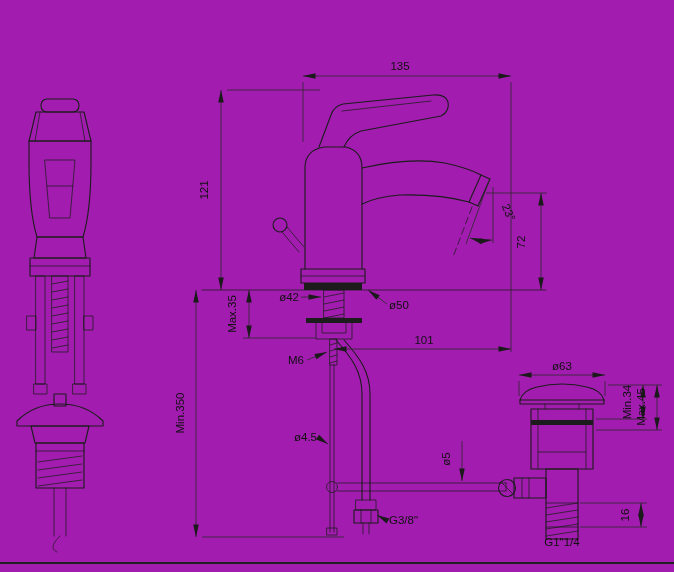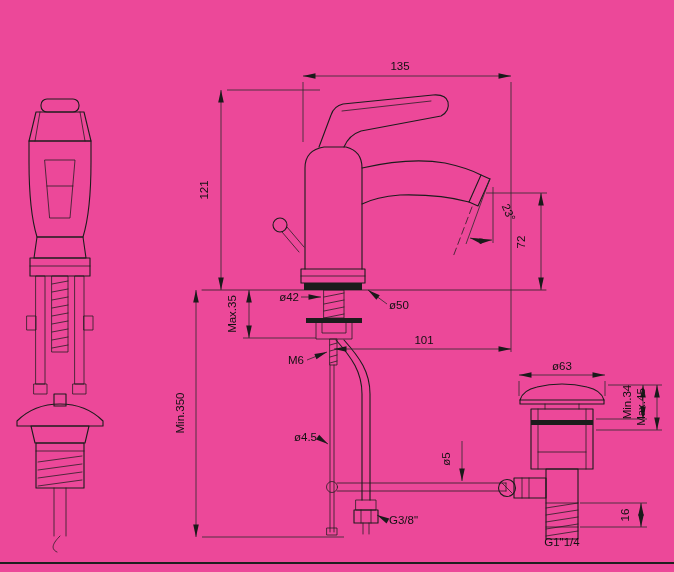--- a/index.html
+++ b/index.html
@@ -1,16 +1,16 @@
 <!DOCTYPE html>
 <html><head>
 <meta charset="utf-8">
 <style>
   html,body { margin:0; padding:0; background:#ffffff; }
-  .canvas { position:relative; width:674px; height:572px; background:#ec4899; overflow:hidden; }
+  .canvas { position:relative; width:674px; height:572px; background:#a21caf; overflow:hidden; }
   svg { display:block; }
 
   .lines *      { stroke:#1c1c1c; stroke-width:1.1; fill:none; stroke-linecap:round; stroke-linejoin:round; }
   .lines .thin  { stroke-width:0.75; }
   .lines .dark  { fill:#1c1c1c; stroke:none; }
   .lines .dash  { stroke-dasharray:7 4; }
 
   .dims *       { stroke:#2b2b2b; stroke-width:0.8; fill:none; }
   .dims text    { stroke:none; fill:#111111; }
 

